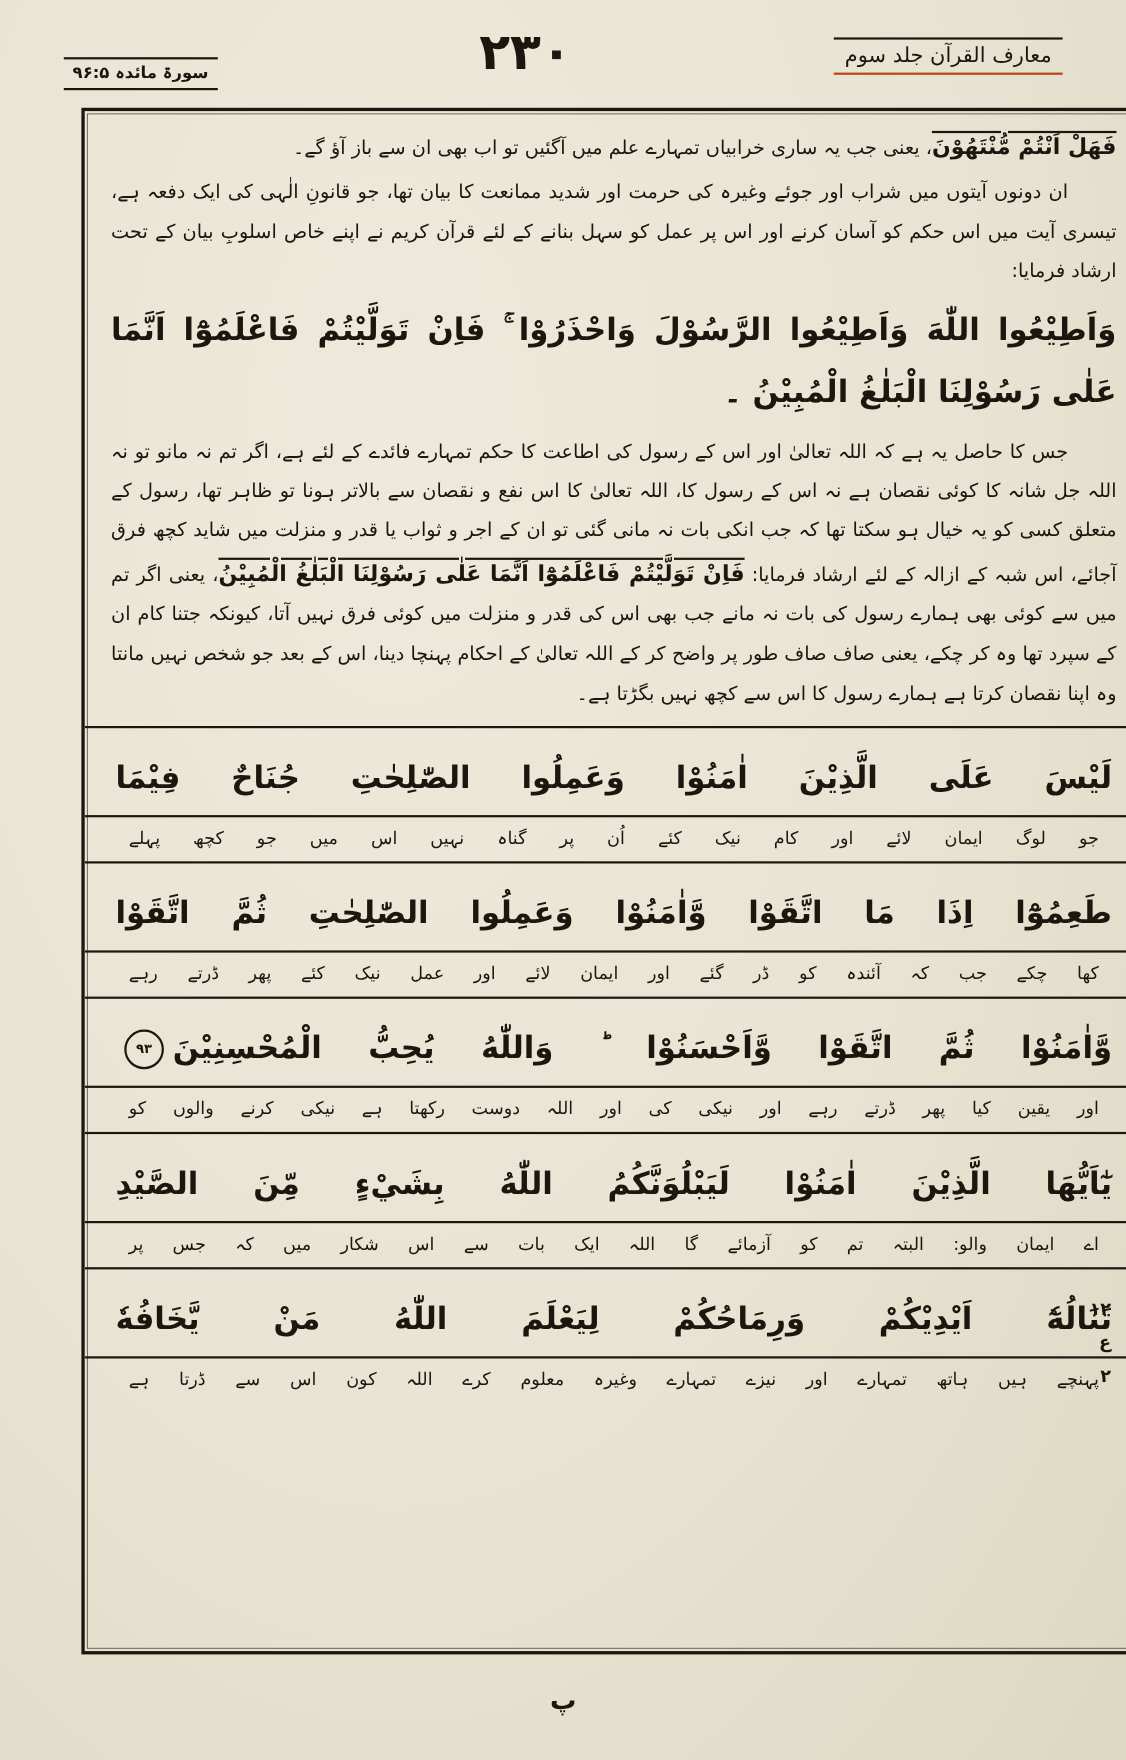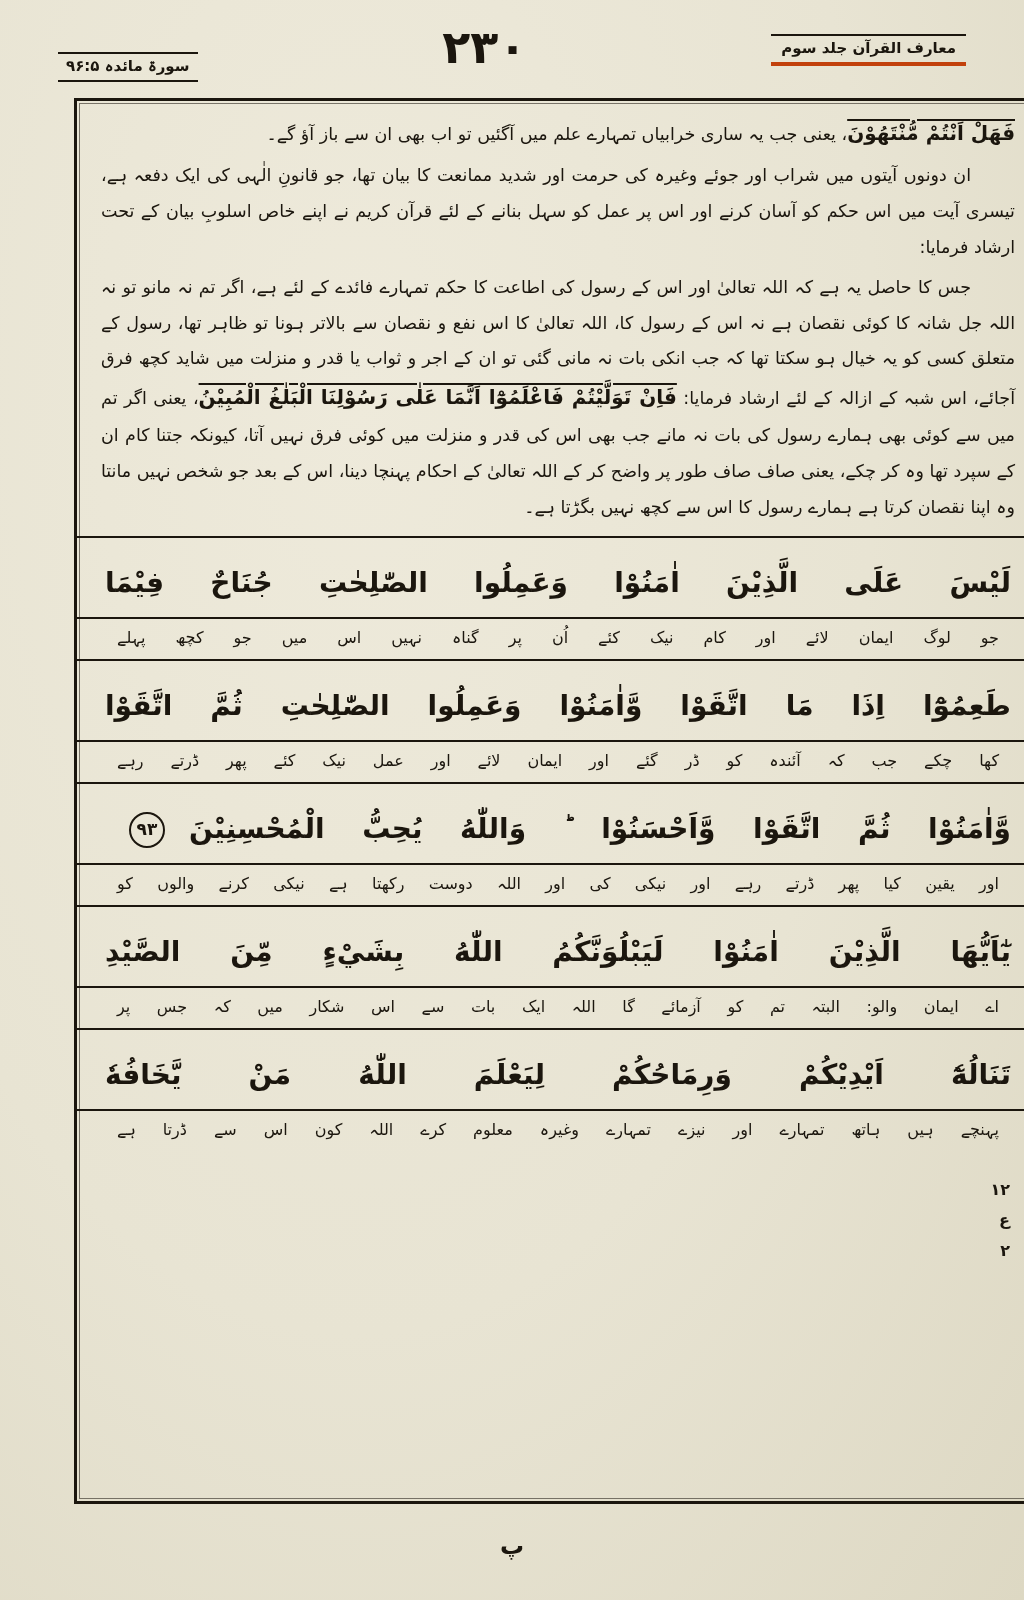--- a/index.html
+++ b/index.html
@@ -9,22 +9,22 @@
     font-family:"DejaVu Sans", sans-serif;
     color:#1b160e;
     direction:rtl;
   }
   
   .header{
     position:absolute;top:24px;left:58px;right:58px;
     display:flex;justify-content:space-between;align-items:flex-start;
   }
   .book-title{
-    font-size:15px;font-weight:bold;padding:3px 10px 5px;margin-top:10px;
-    border-top:2px solid #1b160e;border-bottom:4px solid #c2410c;
+    font-size:19px;font-weight:normal;padding:3px 10px 5px;margin-top:10px;
+    border-top:2px solid #1b160e;border-bottom:2px solid #c2410c;
     white-space:nowrap;
   }
   .page-number{
     font-size:46px;font-weight:bold;letter-spacing:3px;margin-top:-4px;
   }
   .surah-ref{
     font-size:15px;font-weight:bold;padding:3px 8px 5px;margin-top:28px;
     border-top:2px solid #1b160e;border-bottom:2px solid #1b160e;
     white-space:nowrap;
   }
@@ -61,22 +61,22 @@
   }
   .tr-row{
     border-top:2px solid #1b160e;
     font-size:16px;line-height:1.85;
     padding:4px 40px 6px;
     text-align:justify;text-align-last:justify;
   }
   .verse-num{
     display:inline-block;width:32px;height:32px;line-height:30px;
     border:2px solid #1b160e;border-radius:50%;
-    text-align:center;font-size:17px;font-weight:bold;
-    vertical-align:middle;margin:0 24px;text-align-last:center;
+    text-align:center;font-size:12px;font-weight:bold;
+    vertical-align:middle;margin:0 8px;text-align-last:center;
   }
   
   .margin-notes{
     position:absolute;top:1175px;right:14px;width:46px;
     text-align:right;font-size:16px;font-weight:bold;line-height:1.9;
   }
   
   .catchword{
     position:absolute;bottom:40px;left:0;right:0;
     text-align:center;font-size:24px;font-weight:bold;
@@ -92,20 +92,21 @@
 </div>
 
 <div class="page-box">
 
   <div class="para">
     <span class="arabic-inline">فَهَلْ اَنْتُمْ مُّنْتَهُوْنَ</span><span>، یعنی جب یہ ساری خرابیاں تمہارے علم میں آگئیں تو اب بھی ان سے باز آؤ گے۔</span>
   </div>
 
   <div class="para indent">ان دونوں آیتوں میں شراب اور جوئے وغیرہ کی حرمت اور شدید ممانعت کا بیان تھا، جو قانونِ الٰہی کی ایک دفعہ ہے، تیسری آیت میں اس حکم کو آسان کرنے اور اس پر عمل کو سہل بنانے کے لئے قرآن کریم نے اپنے خاص اسلوبِ بیان کے تحت ارشاد فرمایا:</div>
 
+  <div class="big-verse">وَاَطِيْعُوا اللّٰهَ وَاَطِيْعُوا الرَّسُوْلَ وَاحْذَرُوْا ۚ فَاِنْ تَوَلَّيْتُمْ فَاعْلَمُوْٓا اَنَّمَا عَلٰى رَسُوْلِنَا الْبَلٰغُ الْمُبِيْنُ ۔</div>
 
   <div class="para indent">
     <span>جس کا حاصل یہ ہے کہ اللہ تعالیٰ اور اس کے رسول کی اطاعت کا حکم تمہارے فائدے کے لئے ہے، اگر تم نہ مانو تو نہ اللہ جل شانہ کا کوئی نقصان ہے نہ اس کے رسول کا، اللہ تعالیٰ کا اس نفع و نقصان سے بالاتر ہونا تو ظاہر تھا، رسول کے متعلق کسی کو یہ خیال ہو سکتا تھا کہ جب انکی بات نہ مانی گئی تو ان کے اجر و ثواب یا قدر و منزلت میں شاید کچھ فرق آجائے، اس شبہ کے ازالہ کے لئے ارشاد فرمایا: </span><span class="arabic-inline">فَاِنْ تَوَلَّيْتُمْ فَاعْلَمُوْٓا اَنَّمَا عَلٰى رَسُوْلِنَا الْبَلٰغُ الْمُبِيْنُ</span><span>، یعنی اگر تم میں سے کوئی بھی ہمارے رسول کی بات نہ مانے جب بھی اس کی قدر و منزلت میں کوئی فرق نہیں آتا، کیونکہ جتنا کام ان کے سپرد تھا وہ کر چکے، یعنی صاف صاف طور پر واضح کر کے اللہ تعالیٰ کے احکام پہنچا دینا، اس کے بعد جو شخص نہیں مانتا وہ اپنا نقصان کرتا ہے ہمارے رسول کا اس سے کچھ نہیں بگڑتا ہے۔</span>
   </div>
 
   <div class="verse-table">
 
     <div class="qa-row">لَيْسَ عَلَى الَّذِيْنَ اٰمَنُوْا وَعَمِلُوا الصّٰلِحٰتِ جُنَاحٌ فِيْمَا</div>
     <div class="tr-row">جو لوگ ایمان لائے اور کام نیک کئے اُن پر گناہ نہیں اس میں جو کچھ پہلے</div>
 

